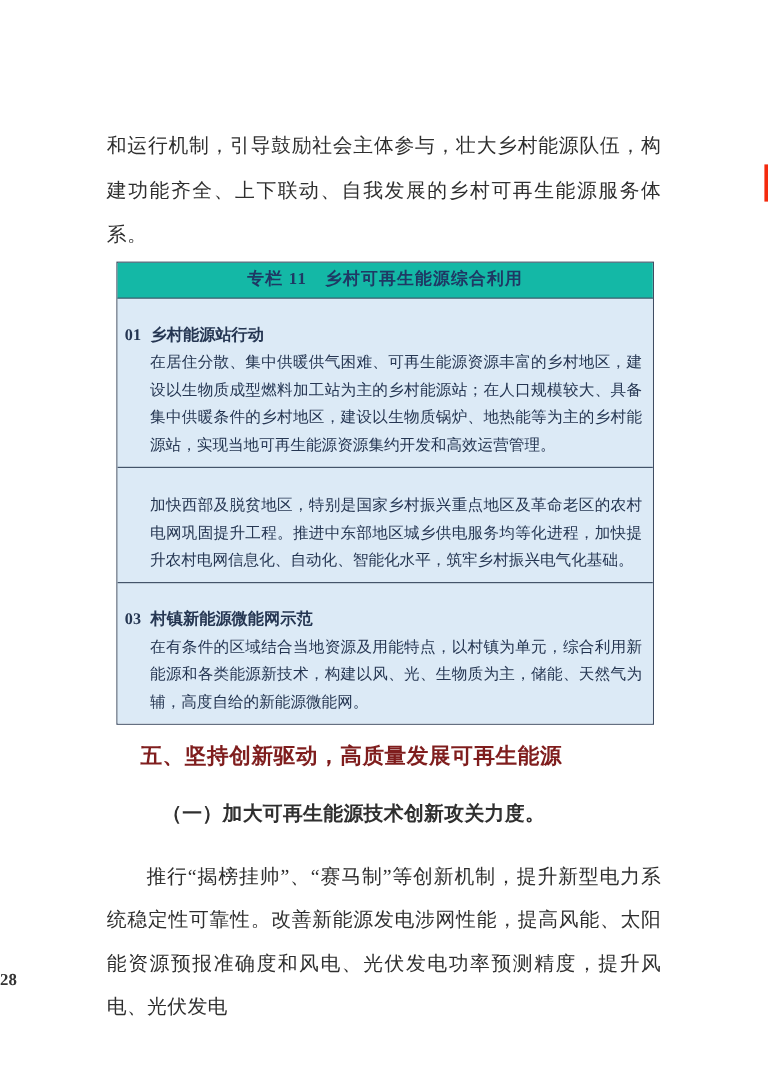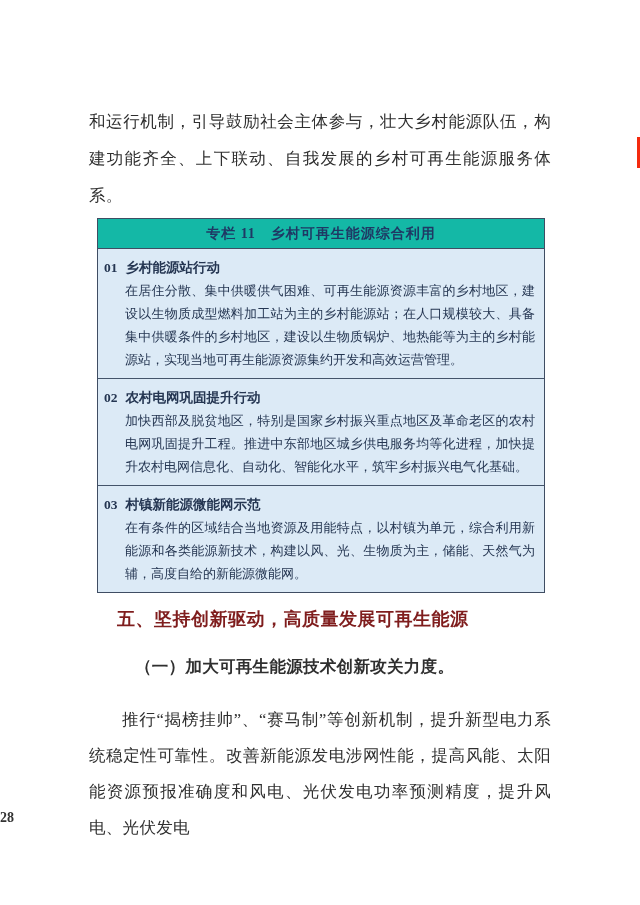--- a/index.html
+++ b/index.html
@@ -38,21 +38,21 @@
     background:#14b8a6;
     border-bottom:1.5px solid #3f4d63;
     height:29px;line-height:29px;
     text-align:center;
     font-weight:bold;
     font-size:14px;
     color:#1f3864;
     letter-spacing:1px;
   }
   .box-body{background:#dceaf6;}
-  .box-section{padding:8px 9px 7px 6px;}
+  .box-section{padding:19px 9px 7px 6px;}
   .box-section + .box-section{border-top:1.2px solid #44546a;}
   .sec-title{
     font-size:13.5px;
     font-weight:bold;
     color:#253652;
     line-height:21px;
     margin-bottom:1px;
   }
   .sec-title .num{margin-right:8px;}
   .sec-body{
@@ -116,23 +116,20 @@
       <div class="box-body">
 
         <div class="box-section">
           <div class="sec-title">
             <span class="num">01</span><span>乡村能源站行动</span>
           </div>
           <p class="sec-body">在居住分散、集中供暖供气困难、可再生能源资源丰富的乡村地区，建设以生物质成型燃料加工站为主的乡村能源站；在人口规模较大、具备集中供暖条件的乡村地区，建设以生物质锅炉、地热能等为主的乡村能源站，实现当地可再生能源资源集约开发和高效运营管理。</p>
         </div>
 
         <div class="box-section">
-          <div class="sec-title">
-            <span class="num">02</span><span>农村电网巩固提升行动</span>
-          </div>
           <p class="sec-body">加快西部及脱贫地区，特别是国家乡村振兴重点地区及革命老区的农村电网巩固提升工程。推进中东部地区城乡供电服务均等化进程，加快提升农村电网信息化、自动化、智能化水平，筑牢乡村振兴电气化基础。</p>
         </div>
 
         <div class="box-section">
           <div class="sec-title">
             <span class="num">03</span><span>村镇新能源微能网示范</span>
           </div>
           <p class="sec-body">在有条件的区域结合当地资源及用能特点，以村镇为单元，综合利用新能源和各类能源新技术，构建以风、光、生物质为主，储能、天然气为辅，高度自给的新能源微能网。</p>
         </div>
 

